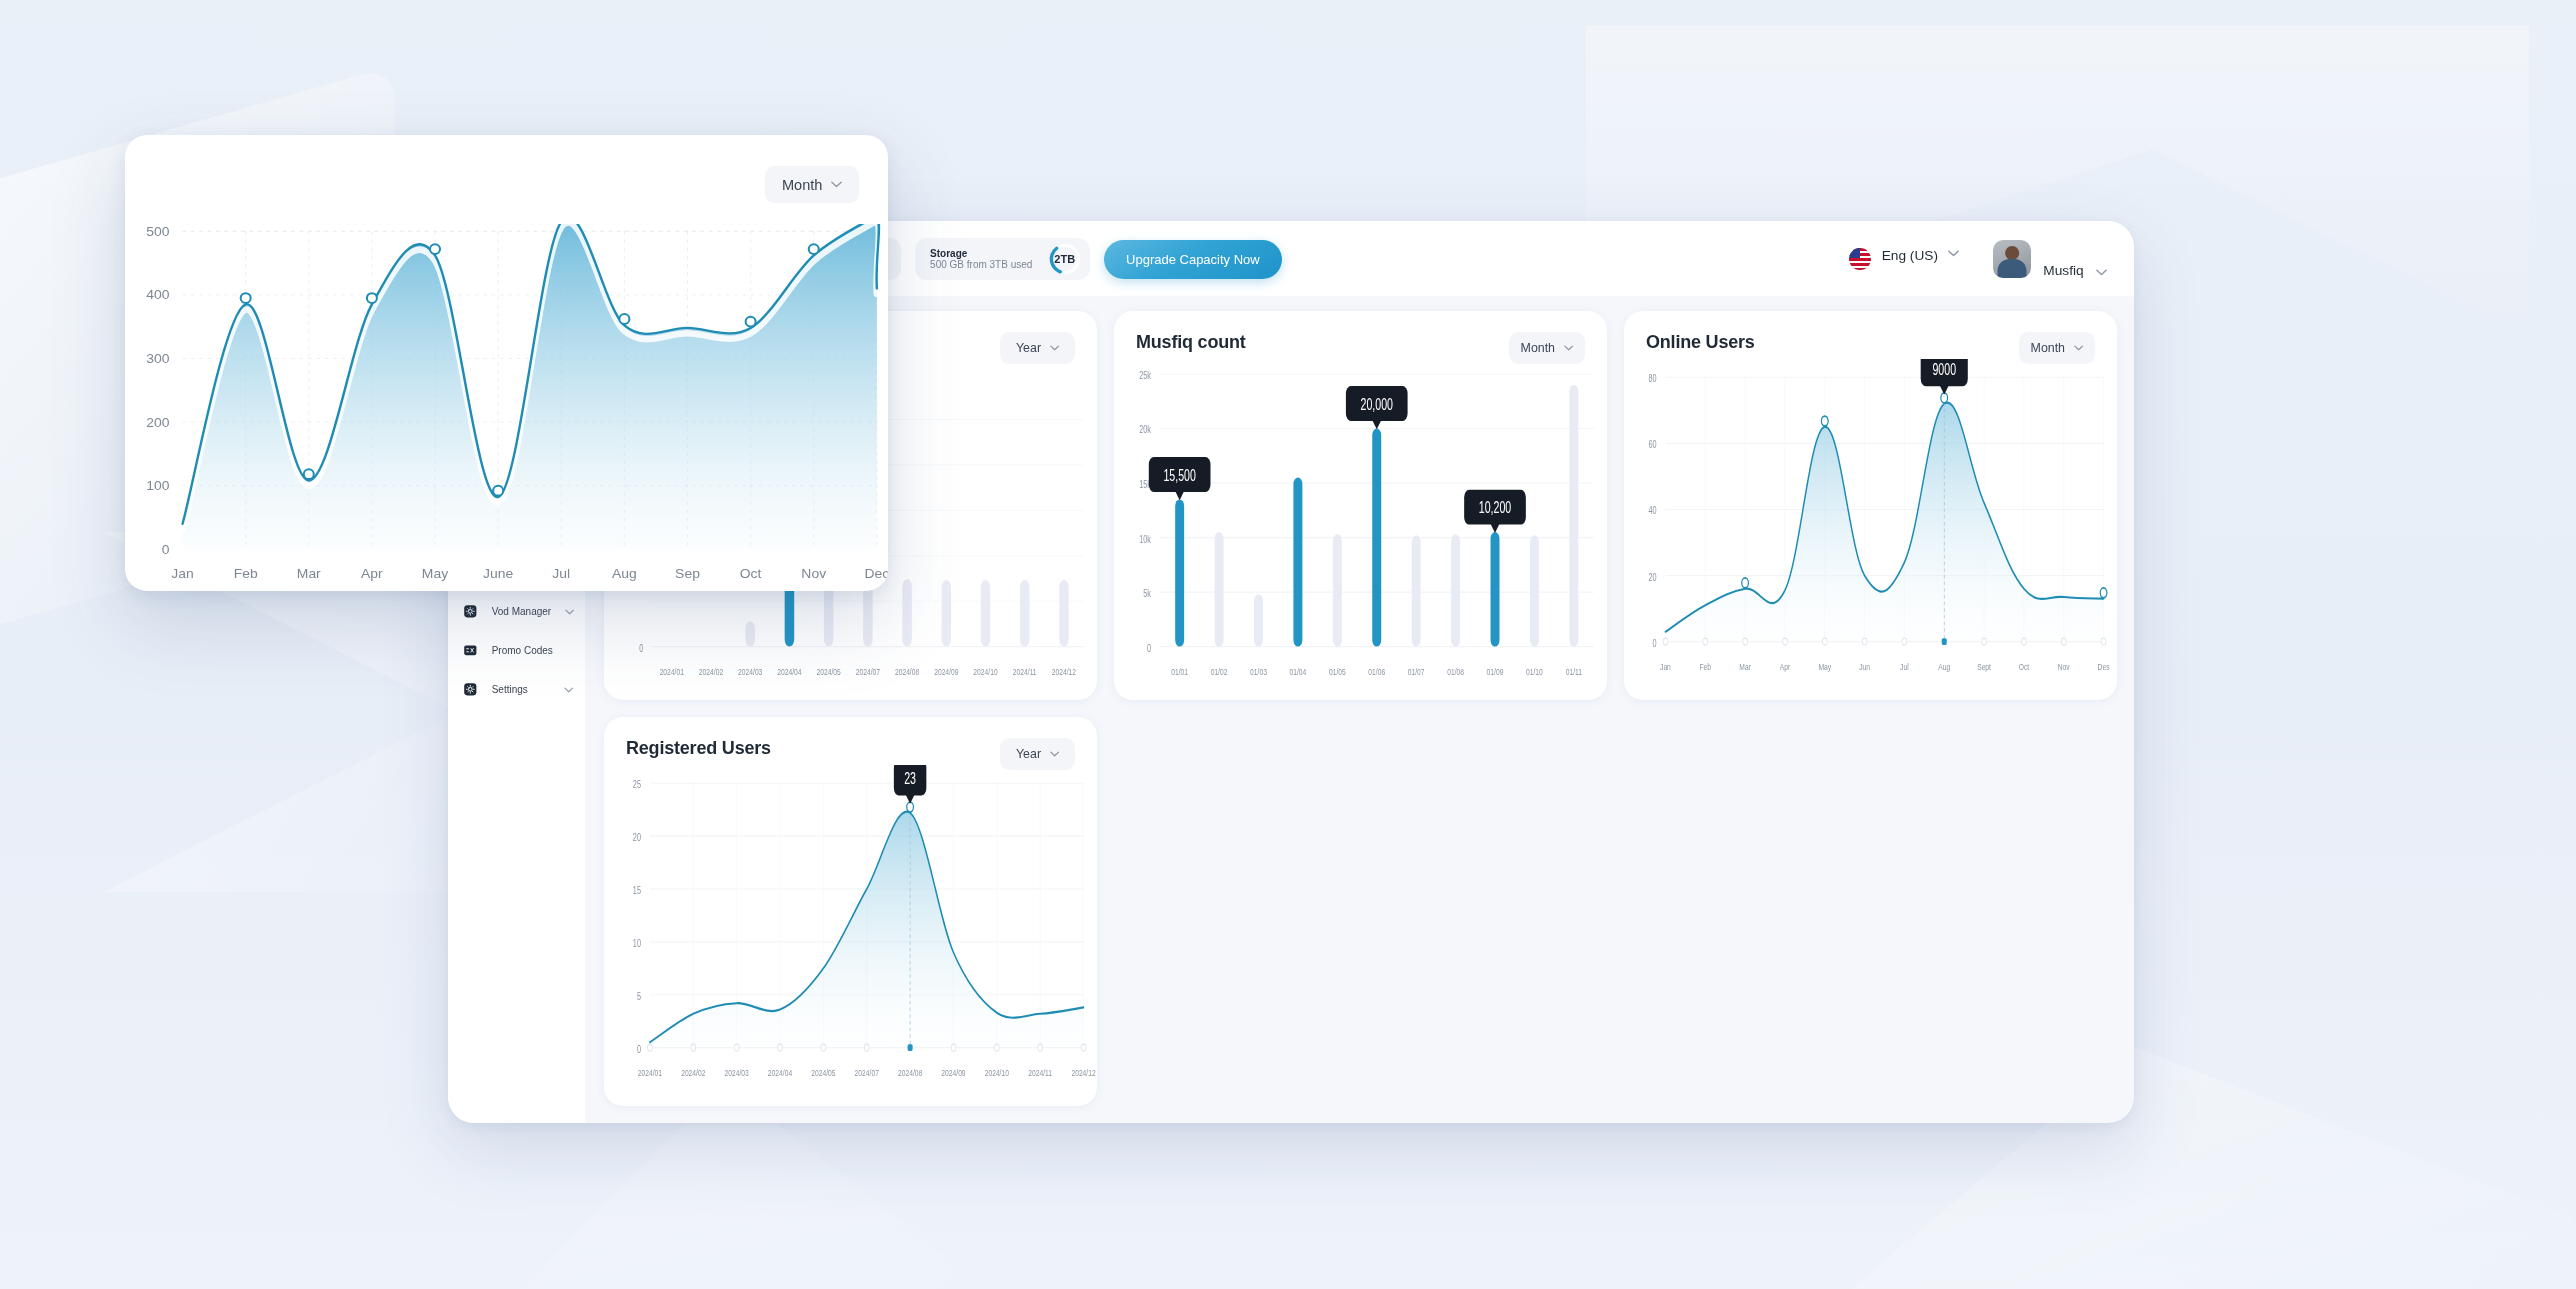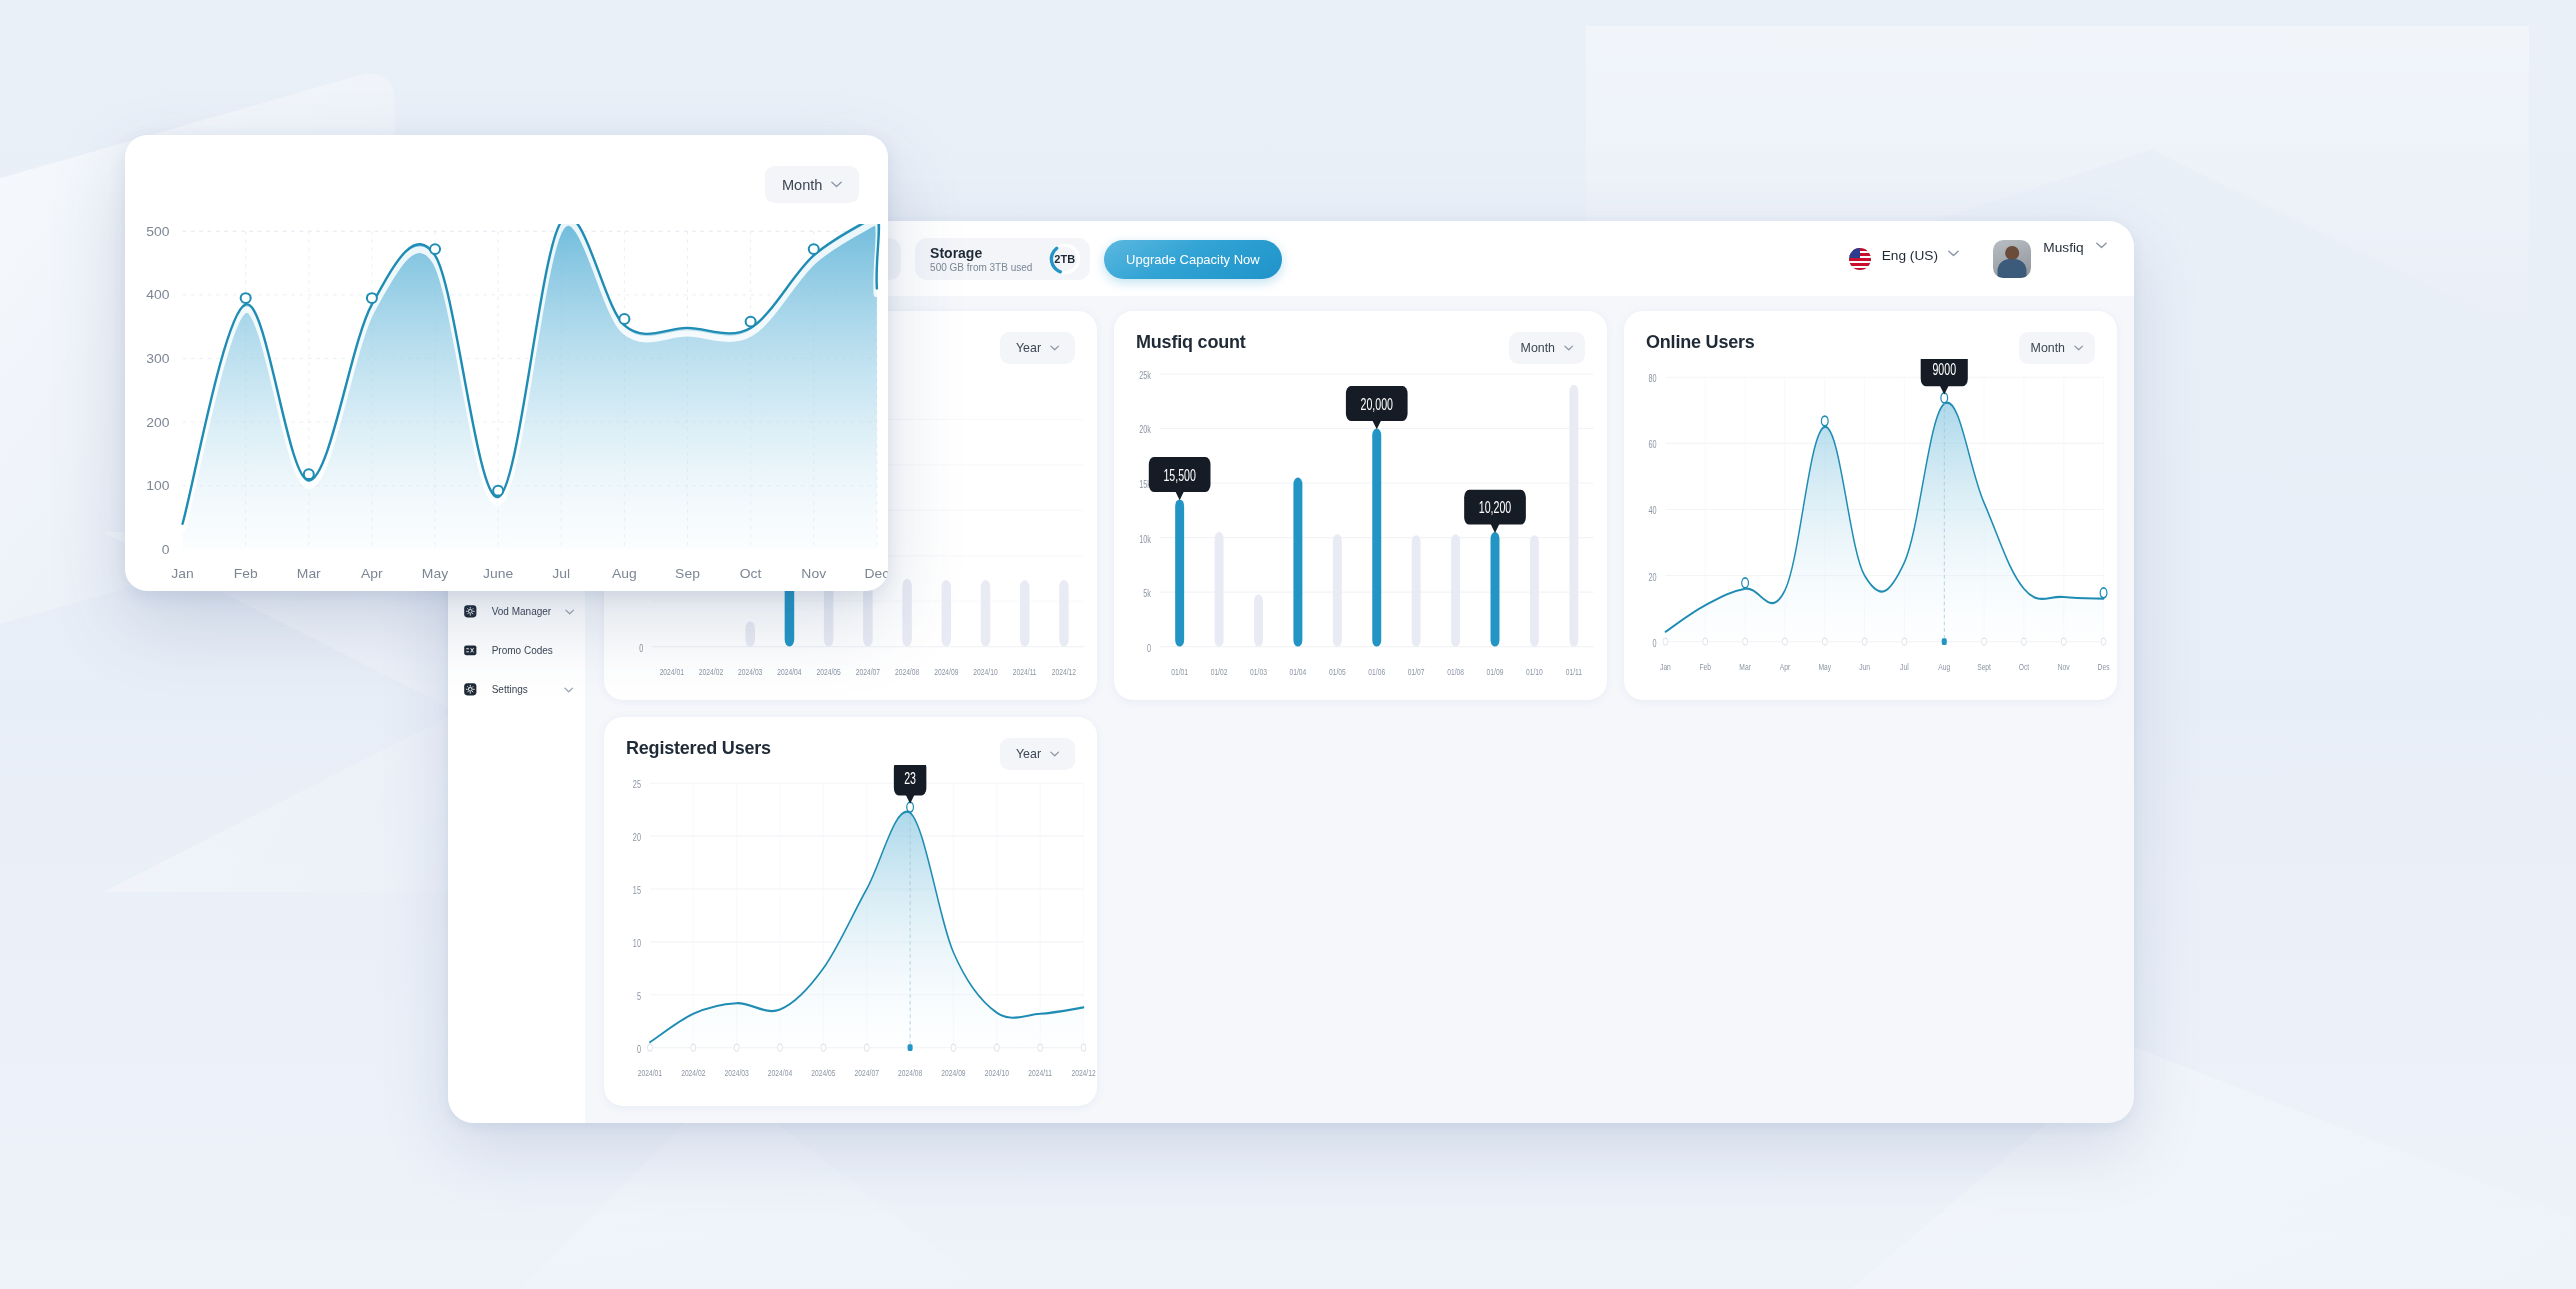--- a/index.html
+++ b/index.html
@@ -86,21 +86,21 @@
     display: flex; align-items: center; justify-content: center;
     font-size: 11px; font-weight: 700; color: #1f2a37;
   }
   .storage-card {
     height: 42px;
     background: #f3f5f9; border-radius: 12px;
     display: flex; align-items: center; gap: 15.4px;
     padding: 0 8.6px 0 15.4px;
   }
   .storage-texts { display: flex; flex-direction: column; gap: 0.9px; }
-  .storage-title { font-size: 14px; font-weight: 700; color: #1f2a37; }
+  .storage-title { font-size: 10px; font-weight: 700; color: #1f2a37; }
   .storage-sub { font-size: 10px; color: #7b8797; }
   .upgrade-btn {
     height: 39px; padding: 0 22px;
     border: none; border-radius: 20px;
     background: linear-gradient(150deg, #5cb8e0 0%, #31a3d4 45%, #1f93c9 100%);
     color: #fff; font-size: 13px;
     font-family: "Liberation Sans", sans-serif;
     cursor: pointer;
     box-shadow: 0 3.4px 10.3px rgba(31,147,201,.28);
     text-align: center;
@@ -116,21 +116,21 @@
       repeating-linear-gradient(180deg,#c8102e 0 2.6px,#ffffff 2.6px 5.1px);
     position: relative; overflow: hidden;
     box-shadow: inset 0 0 0 0.9px rgba(0,0,0,.08);
   }
   .flag::before {
     content:""; position: absolute; left:0; top:0;
     width: 10.3px; height: 10.3px; background: #2a3d8f;
   }
   .lang-txt { font-size: 13.7px; color: #1f2a37; }
   .chev { color: #8d97a5; font-size: 10.3px; }
-  .user-select { display: flex; align-items: flex-start; gap: 12px; cursor: pointer; }
+  .user-select { display: flex; align-items: flex-end; gap: 12px; cursor: pointer; }
   .avatar {
     width: 38px; height: 38px; border-radius: 10.3px;
     background: linear-gradient(160deg,#b9bec4,#8d9399);
     position: relative; overflow: hidden;
   }
   .avatar .head {
     position:absolute; left: 50%; top: 6px; transform: translateX(-50%);
     width: 13.7px; height: 13.7px; border-radius: 50%; background: #6b4c3a;
   }
   .avatar .body {

